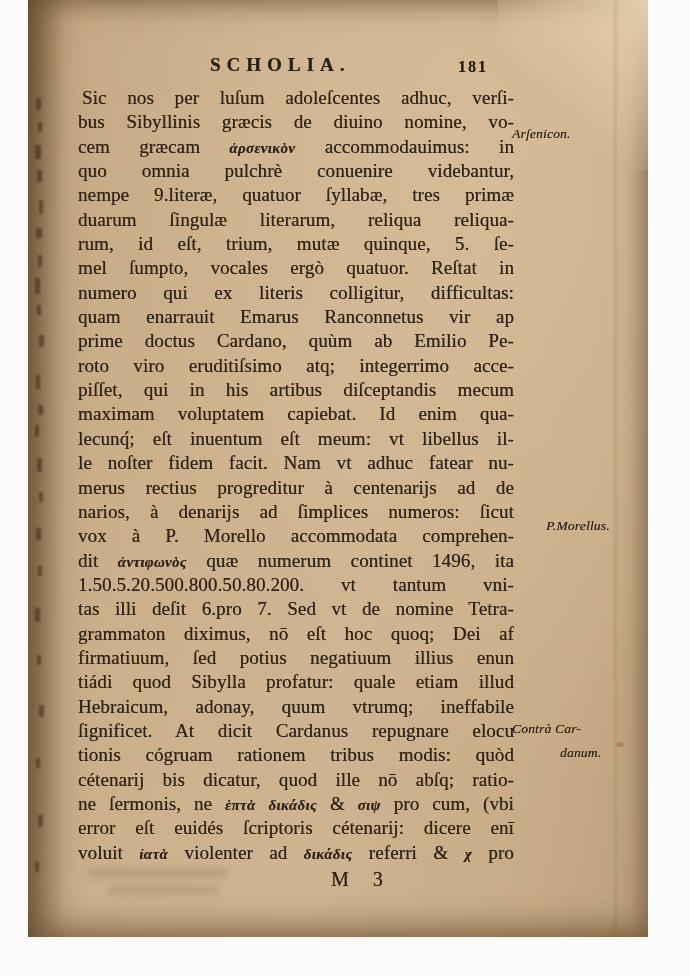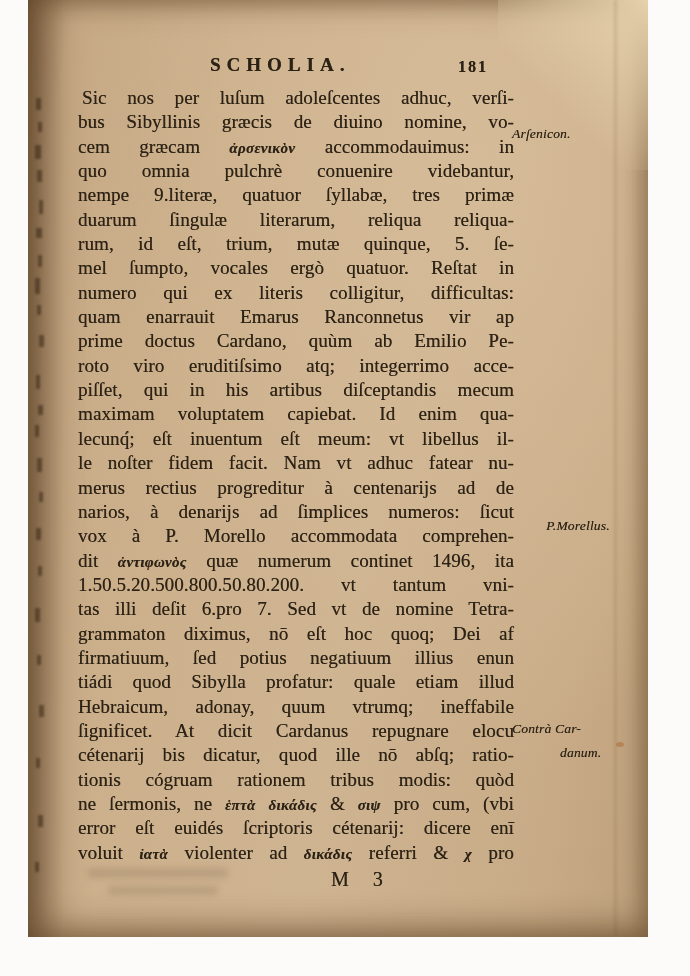--- a/index.html
+++ b/index.html
@@ -138,22 +138,22 @@
       <div class="text-line">narios, à denarijs ad ſimplices numeros: ſicut</div>
       <div class="text-line">vox à P. Morello accommodata comprehen-</div>
       <div class="text-line">dit <span class="greek">ἀντιφωνὸς</span> quæ numerum continet 1496, ita</div>
       <div class="text-line">1.50.5.20.500.800.50.80.200. vt tantum vni-</div>
       <div class="text-line">tas illi deſit 6.pro 7. Sed vt de nomine Tetra-</div>
       <div class="text-line">grammaton diximus, nō eſt hoc quoq; Dei af</div>
       <div class="text-line">firmatiuum, ſed potius negatiuum illius enun</div>
       <div class="text-line">tiádi quod Sibylla profatur: quale etiam illud</div>
       <div class="text-line">Hebraicum, adonay, quum vtrumq; ineffabile</div>
       <div class="text-line">ſignificet. At dicit Cardanus repugnare elocu</div>
+      <div class="text-line">tionis cógruam rationem tribus modis: quòd</div>
       <div class="text-line">cétenarij bis dicatur, quod ille nō abſq; ratio-</div>
-      <div class="text-line">tionis cógruam rationem tribus modis: quòd</div>
       <div class="text-line">ne ſermonis, ne <span class="greek">ἑπτὰ</span> <span class="greek">δικάδις</span> &amp; <span class="greek">σιψ</span> pro cum, (vbi</div>
       <div class="text-line">error eſt euidés ſcriptoris cétenarij: dicere enī</div>
       <div class="text-line">voluit <span class="greek">ἰατὰ</span> violenter ad <span class="greek">δικάδις</span> referri &amp; <span class="greek">χ</span> pro</div>
     </div>
 
   <div class="margin-notes">
       <div class="margin-note" style="top: 126px;">Arſenicon.</div>
       <div class="margin-note" style="top: 518px; text-align: center;">P.Morellus.</div>
       <div class="margin-note" style="top: 721.1px;">Contrà Car-</div>
       <div class="margin-note" style="top: 745.45px; padding-left: 48px;">danum.</div>

